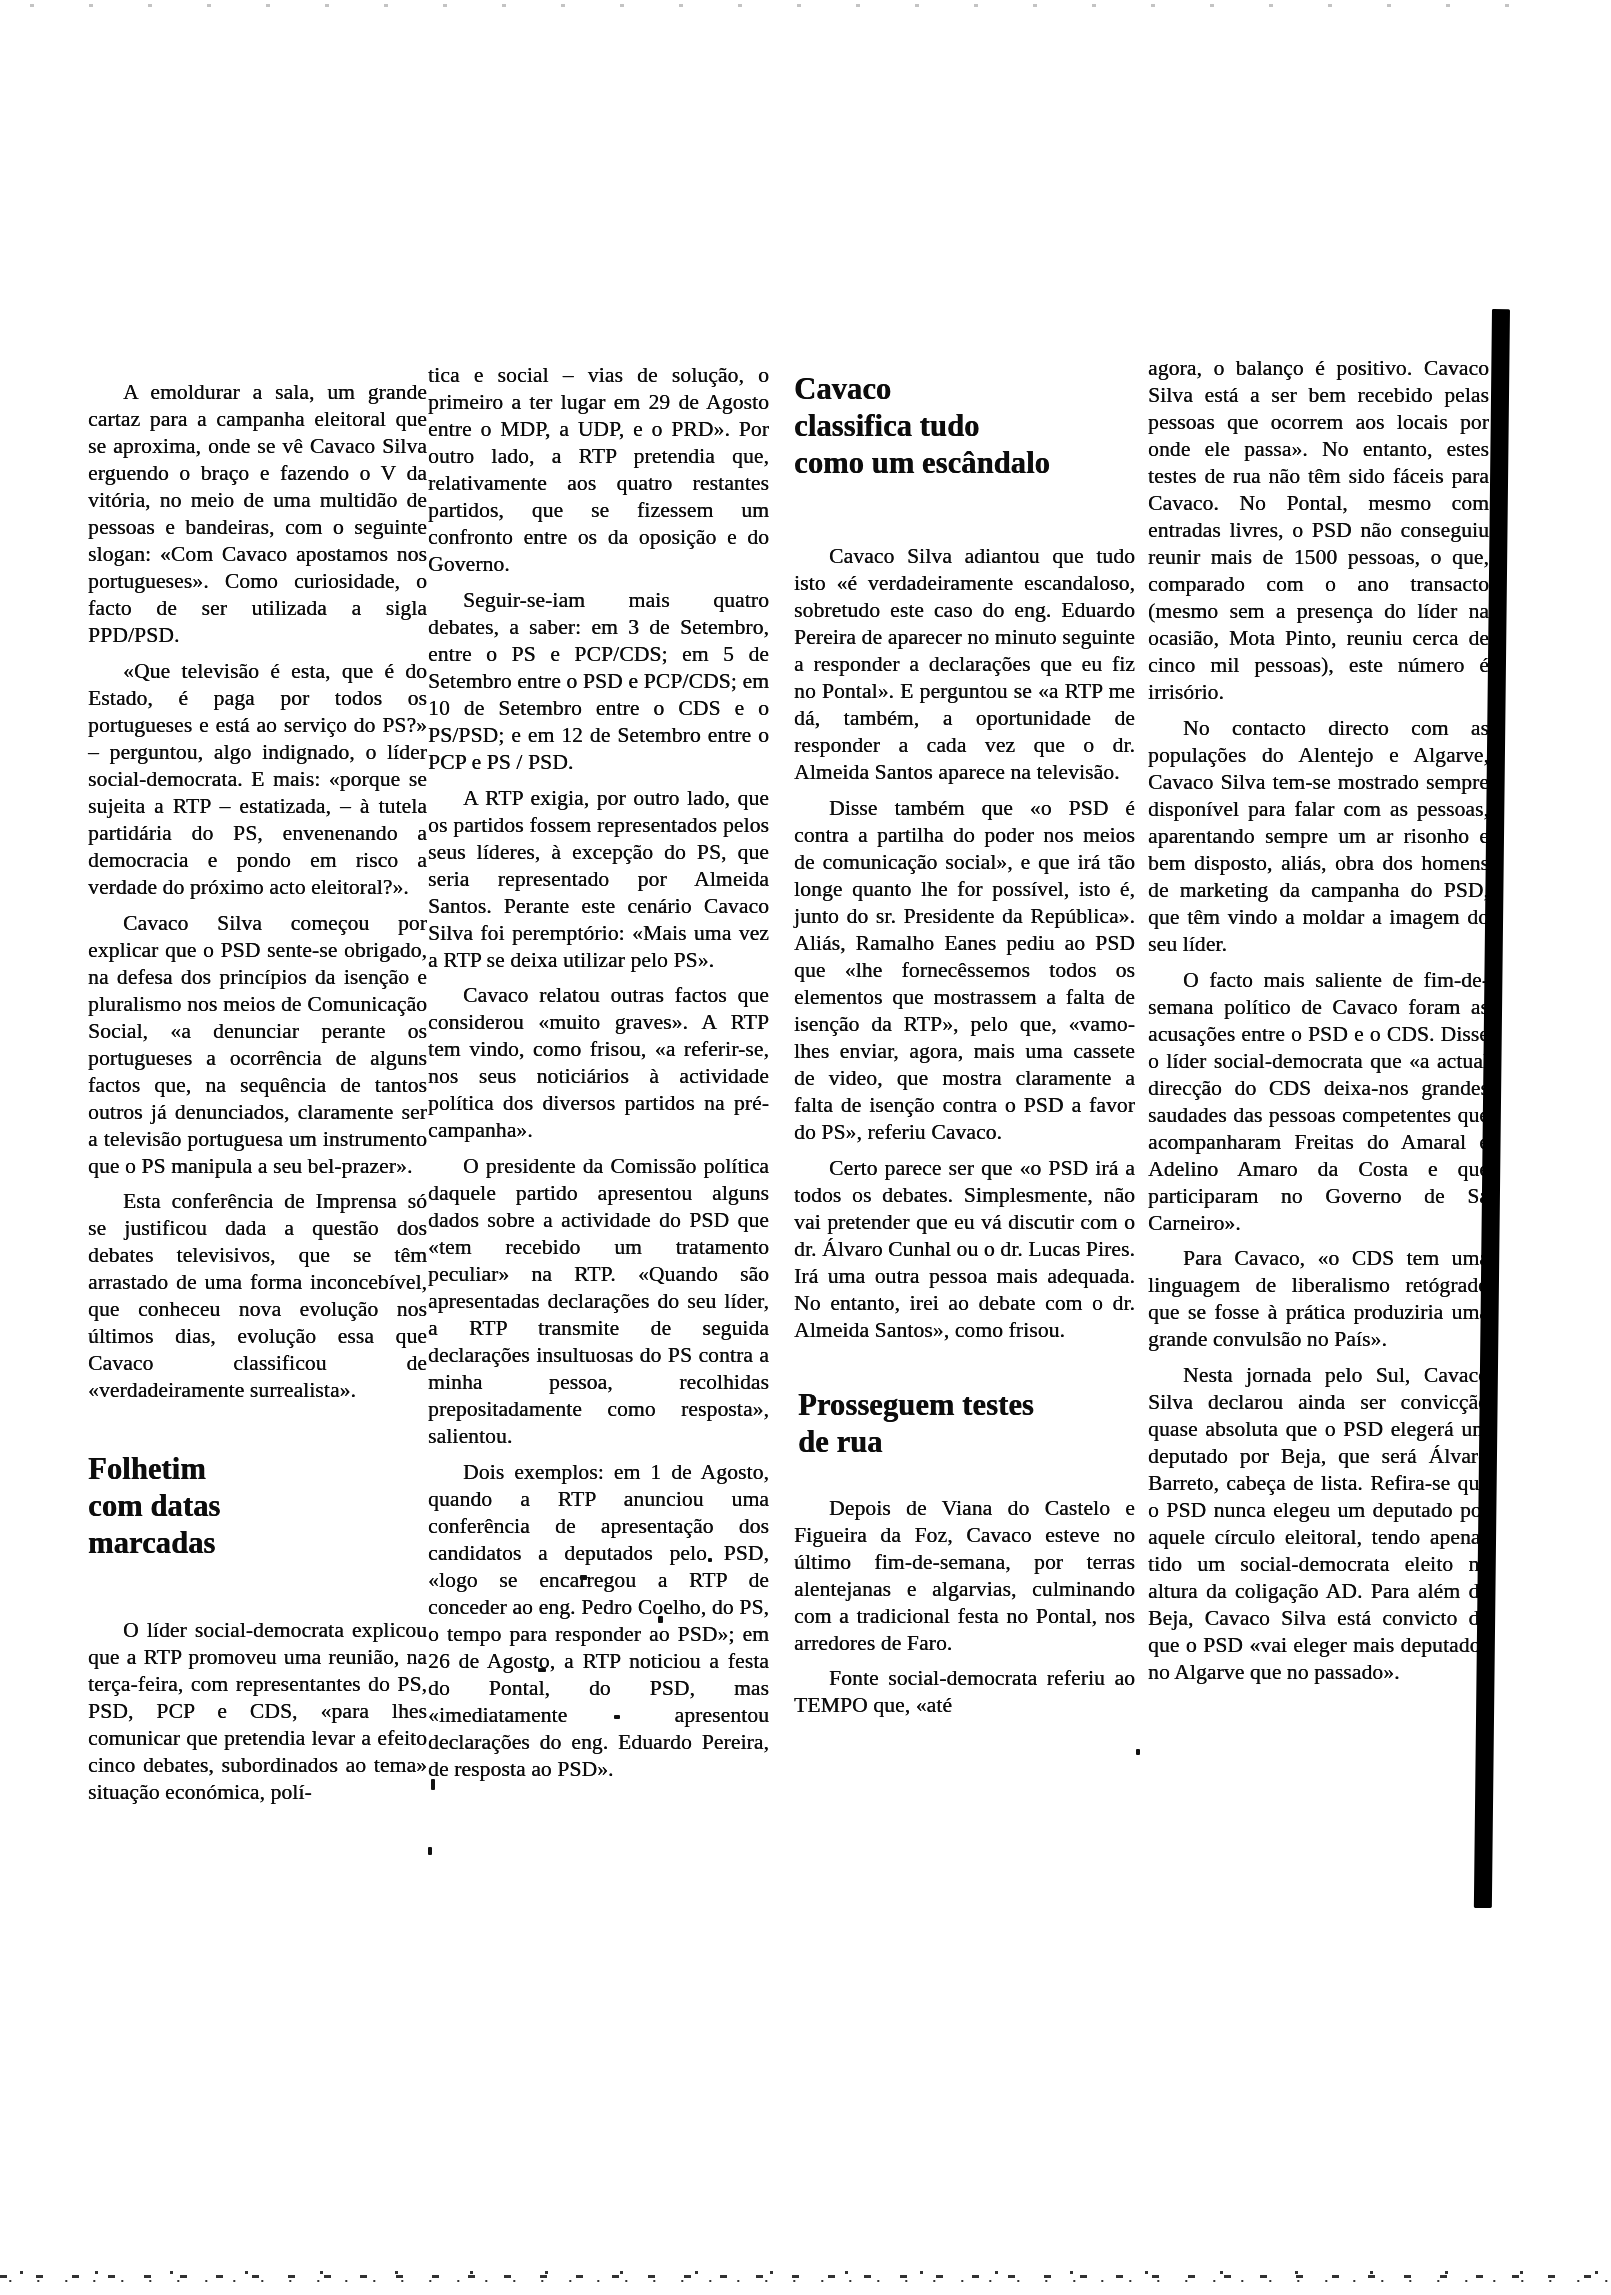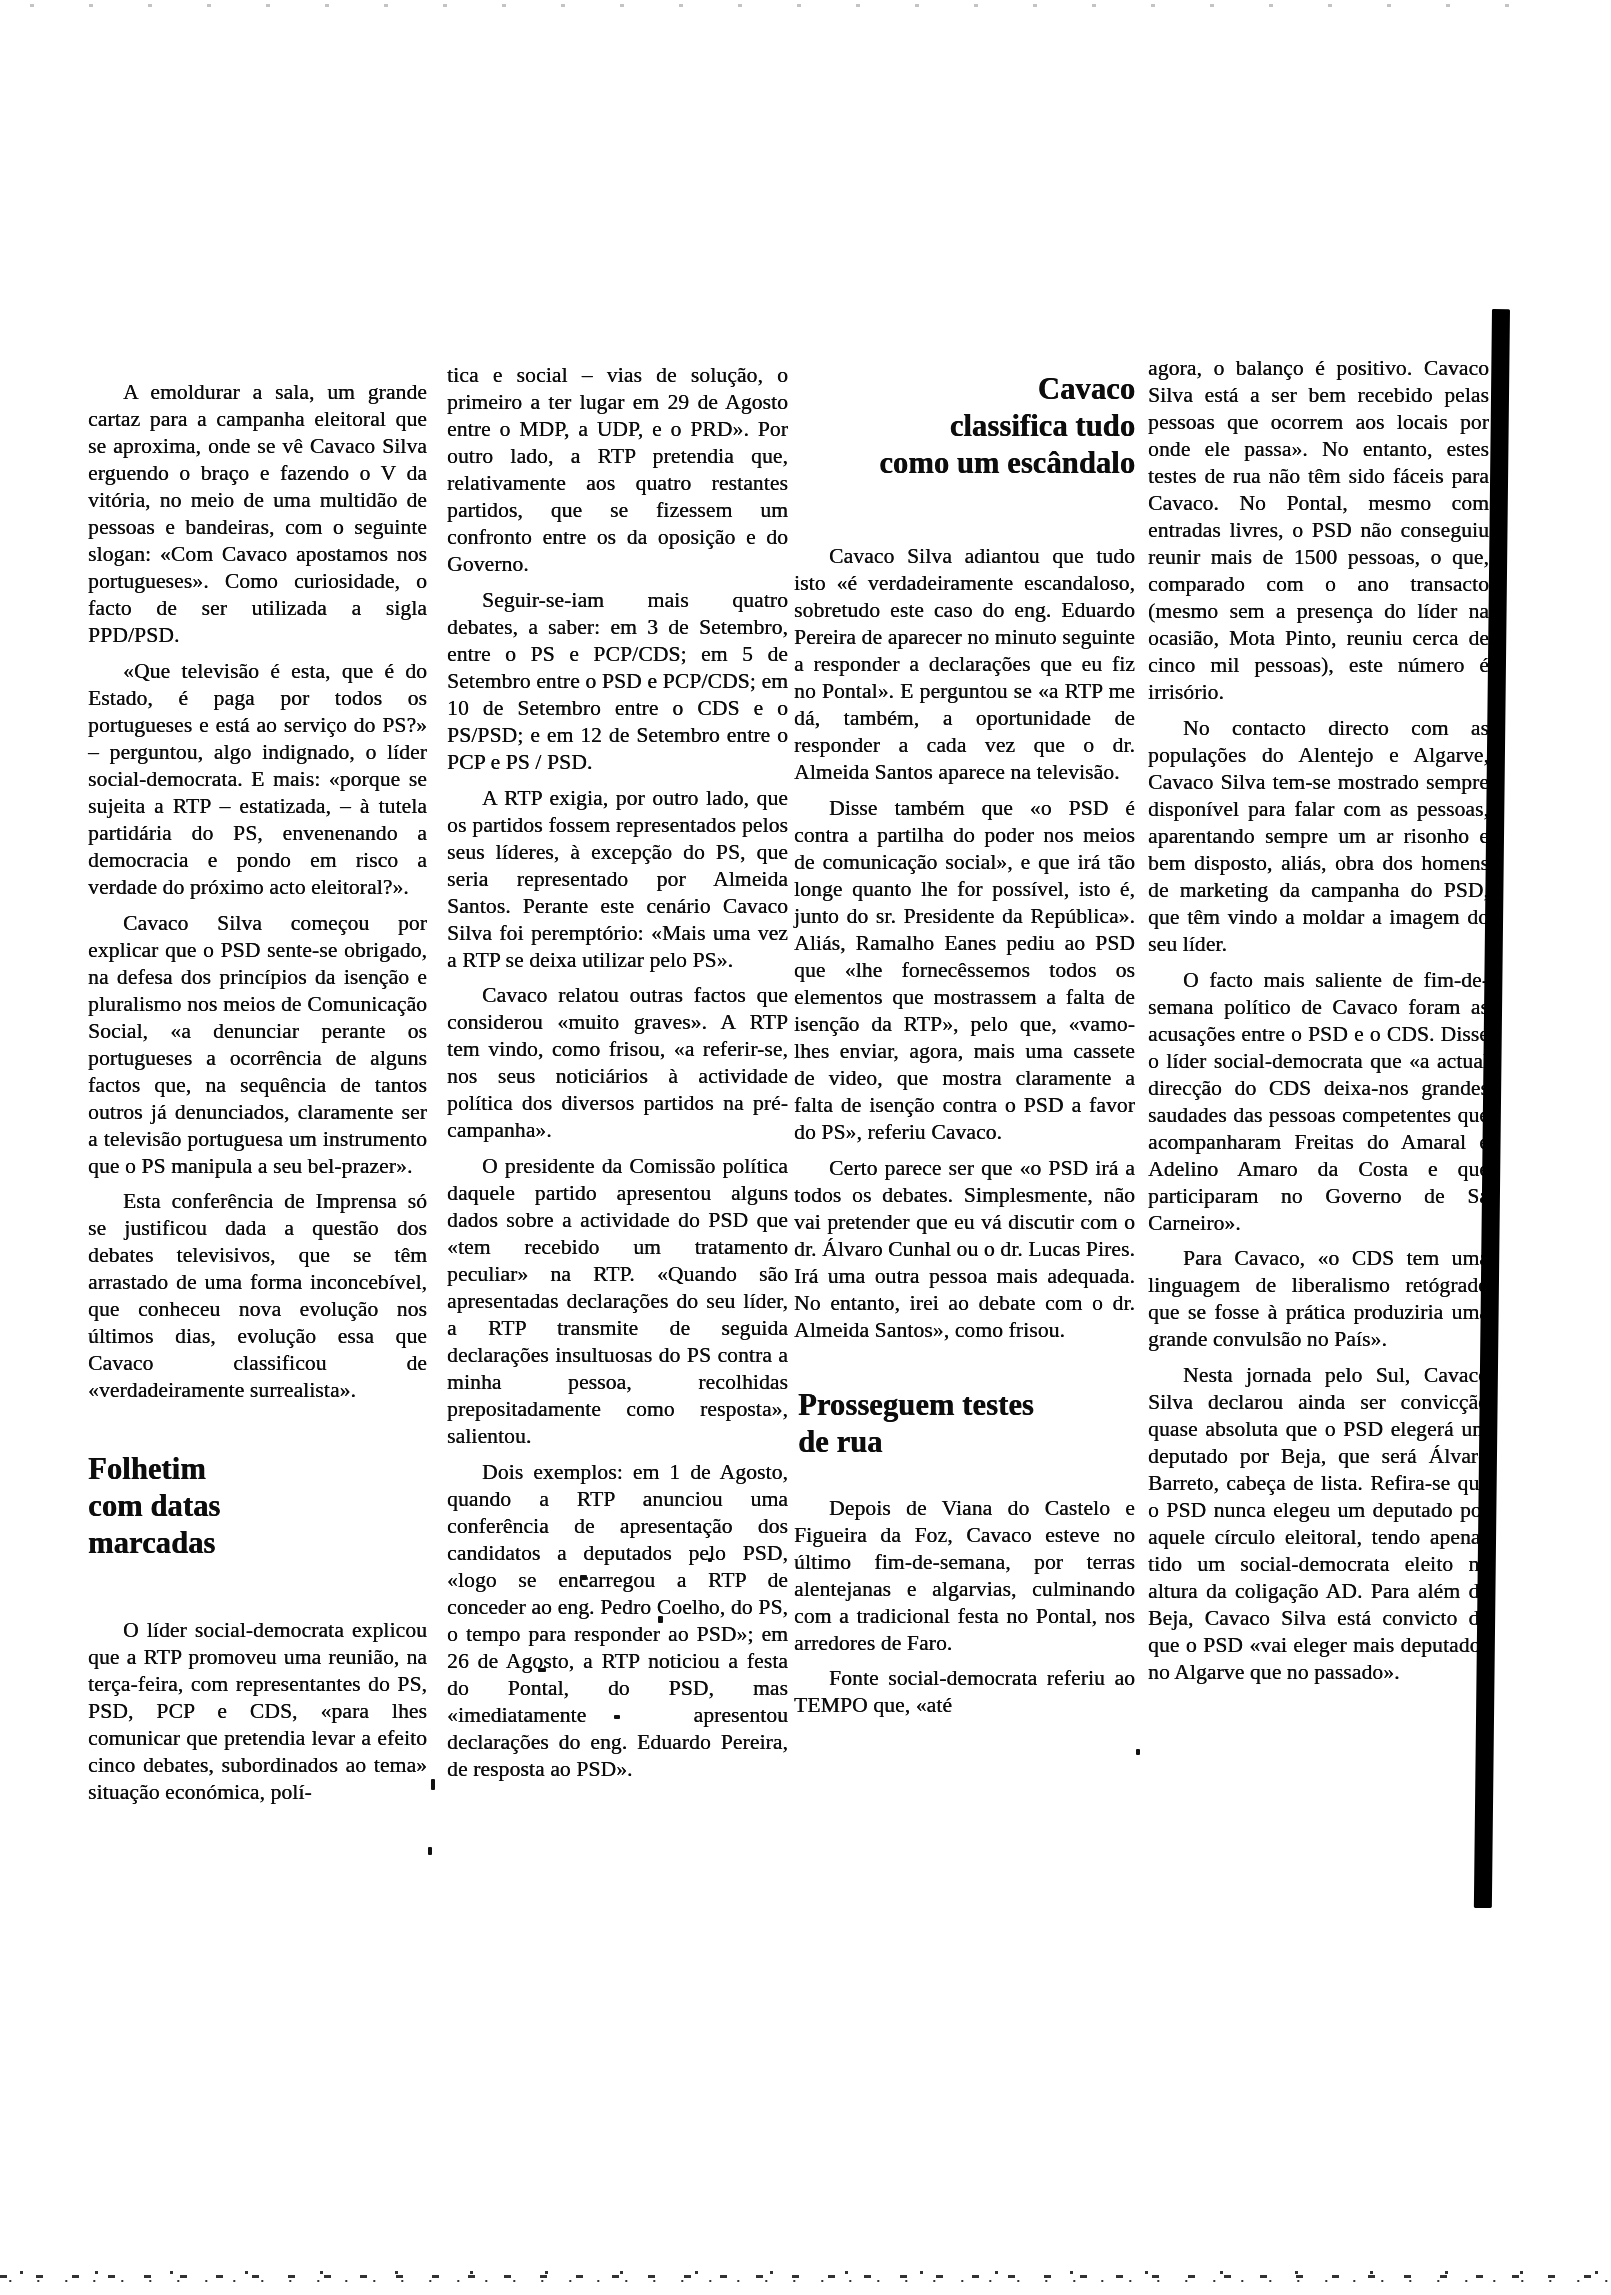--- a/index.html
+++ b/index.html
@@ -19,25 +19,25 @@
     letter-spacing:0.1px;
     text-shadow:0.3px 0.2px 0 #0d0d0d;
   }
   .col p{margin:0 0 8.8px 0;text-indent:35px;}
   .col p.cont{text-indent:0;}
   .col h2{
     font-size:30.5px;line-height:37px;font-weight:bold;
     white-space:pre-line;text-align:left;text-indent:0;
     text-shadow:0.5px 0.2px 0 #0d0d0d;
   }
-  .col h2.headline{margin:0 0 61px 0;text-align:right;}
+  .col h2.headline{margin:0 0 61px 0;}
   .col h2.subhead-folhetim{margin:47px 0 55px 0;}
   .col h2.subhead-testes{margin:43px 0 34px 4px;}
   .col1{left:88px;top:379px;width:339px;}
-  .col2{left:447px;top:362px;width:341px;}
+  .col2{left:428px;top:362px;width:341px;}
   .col3{left:794px;top:371px;width:341px;}
   .col4{left:1148px;top:355px;width:341px;}
   .ink-bar{
     position:absolute;
     left:1492px;top:309px;
     width:18px;height:1599px;
     background:#000;
     transform:rotate(.65deg);
     transform-origin:top left;
     border-radius:1.5px;

